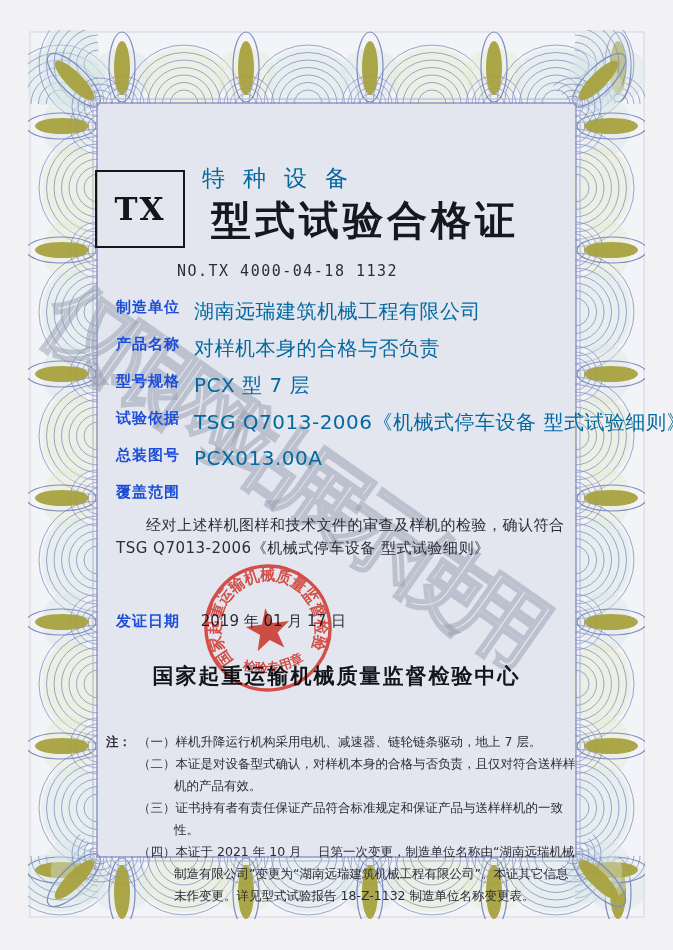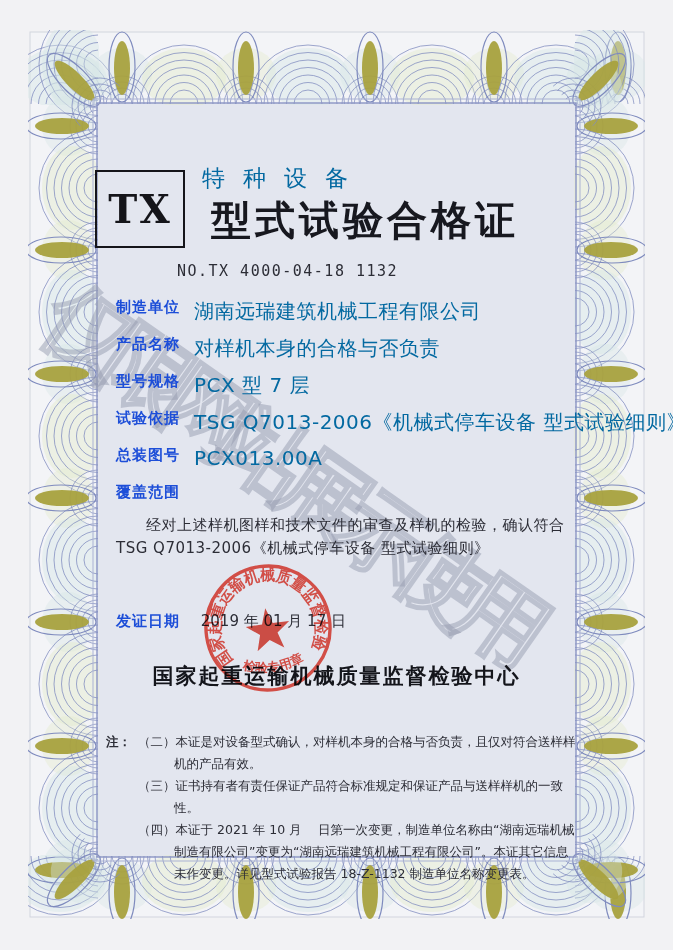--- a/index.html
+++ b/index.html
@@ -29,21 +29,21 @@
   }
 
   
   .tx-box{
     position:absolute;left:95px;top:170px;width:86px;height:74px;
     border:2.5px solid #15151a;display:flex;align-items:center;justify-content:center;
     background:transparent;
   }
   .tx-box span{
     font-family:"DejaVu Serif","Liberation Serif",serif;
-    font-size:39px;font-weight:bold;color:#15151a;letter-spacing:2px;
+    font-size:31px;font-weight:bold;color:#15151a;letter-spacing:2px;
   }
   .title-small{
     position:absolute;left:184px;top:163px;width:330px;
     font-size:23px;color:#0369a1;letter-spacing:18px;text-indent:18px;font-weight:500;
   }
   .title-large{
     position:absolute;left:175px;top:193px;width:380px;text-align:center;
     font-size:40px;font-weight:bold;color:#17181f;letter-spacing:4px;
   }
   .doc-number{
@@ -670,20 +670,21 @@
         <textPath href="#sealArc" startOffset="0" textLength="238" lengthAdjust="spacingAndGlyphs">国家起重运输机械质量监督检验中心</textPath>
       </text>
       <text font-size="12.5" fill="#cf392f">
         <textPath href="#sealBottomArc" startOffset="0" textLength="64" lengthAdjust="spacingAndGlyphs">检验专用章</textPath>
       </text>
     </svg>
 
     <div class="notes">
       <span class="notes-label">注：</span>
       <div class="notes-list">
+        <div class="note-item"><span>（一）</span><span>样机升降运行机构采用电机、减速器、链轮链条驱动，地上 7 层。</span></div>
         <div class="note-item"><span>（二）</span><span>本证是对设备型式确认，对样机本身的合格与否负责，且仅对符合送样样机的产品有效。</span></div>
         <div class="note-item"><span>（三）</span><span>证书持有者有责任保证产品符合标准规定和保证产品与送样样机的一致性。</span></div>
         <div class="note-item"><span>（四）</span><span>本证于 2021 年 10 月　 日第一次变更，制造单位名称由“湖南远瑞机械制造有限公司”变更为“湖南远瑞建筑机械工程有限公司”。本证其它信息未作变更。详见型式试验报告 18-Z-1132 制造单位名称变更表。</span></div>
       </div>
     </div>
 
   </div>
 </div>
 
 </body></html>

